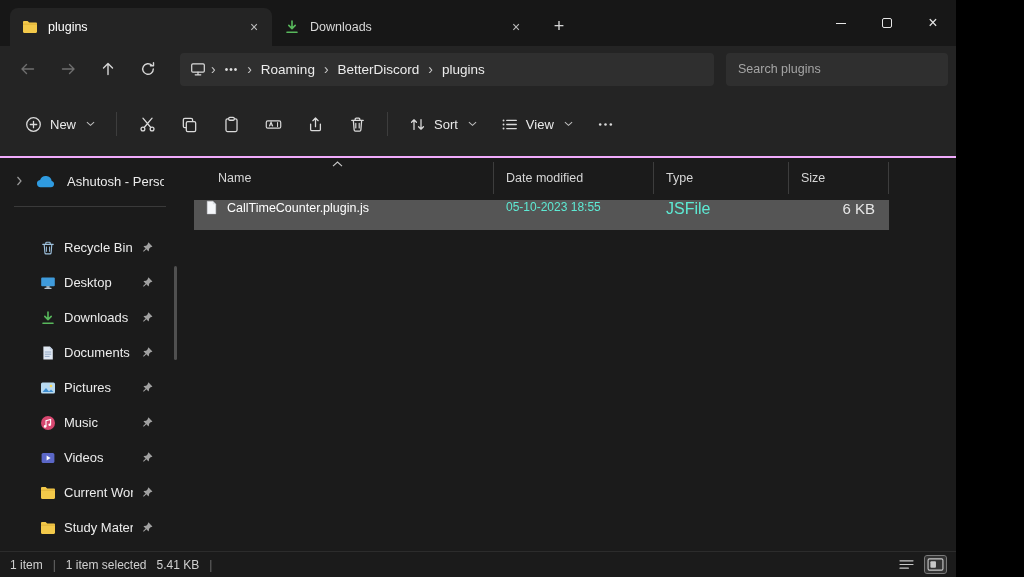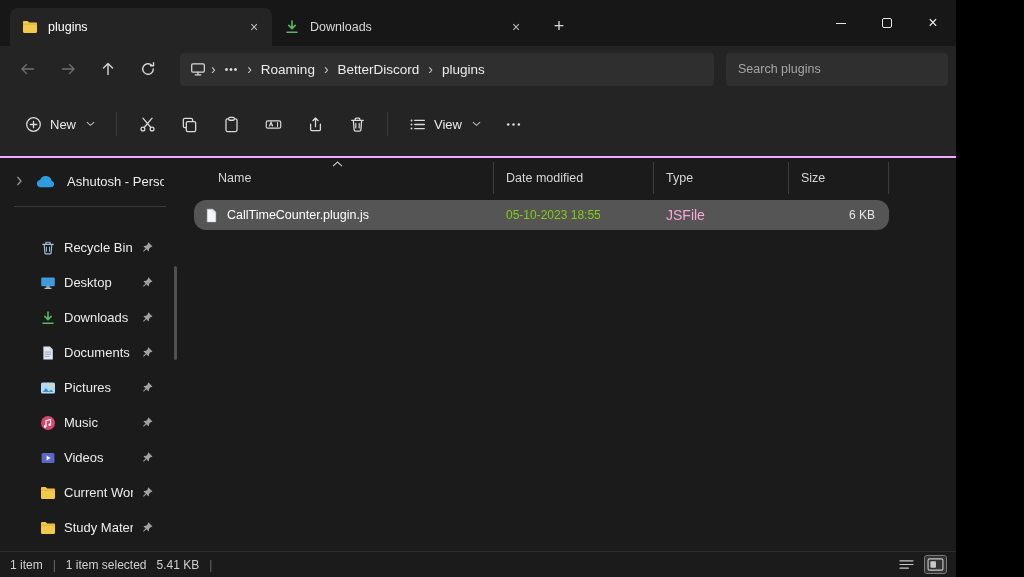--- a/index.html
+++ b/index.html
@@ -66,27 +66,27 @@
   .side-scrollbar{ position:absolute; right:3px; top:108px; width:3px; height:94px; background:#505050; border-radius:2px; }
   
   .filepane{ flex:1; padding:2px 0 0 14px; position:relative; }
   .cols{ display:flex; height:32px; align-items:center; color:#d6d6d6; font-size:12.5px; position:relative; margin-top:2px; }
   .col{ height:100%; display:flex; align-items:center; padding-left:12px; border-right:1px solid var(--c-line); }
   .col-name{ width:300px; padding-left:24px; }
   .col-date{ width:160px; }
   .col-type{ width:135px;text-align:right; }
   .col-size{ width:100px; }
   .sort-asc{ position:absolute; left:138px; top:-1px; }
-  .frow{ display:flex; align-items:center; height:30px; width:695px; margin-top:6px; border-radius:12px; }
+  .frow{ display:flex; align-items:flex-start; height:30px; width:695px; margin-top:6px; border-radius:0; }
   .frow.selected{ background:var(--c-sel); }
   .fcell{ font-size:12.5px; display:flex; align-items:center; }
   .fname{ width:300px; gap:8px; padding-left:10px; color:#fff; }
-  .fdate{ width:160px; padding-left:12px; color:#84cc16; font-size:12px; }
-  .ftype{ width:135px; padding-left:12px; color:#f9a8d4; font-size:14px; }
-  .fsize{ width:100px; justify-content:flex-end; padding-right:14px; color:#e6e6e6; font-size:12px; }
+  .fdate{ width:160px; padding-left:12px; color:#5eead4; font-size:12px; }
+  .ftype{ width:135px; padding-left:12px; color:#5eead4; font-size:16px; }
+  .fsize{ width:100px; justify-content:flex-end; padding-right:14px; color:#e6e6e6; font-size:15px; }
   
   .statusbar{ height:26px; flex:0 0 auto; background:var(--c-content); border-top:1px solid #2c2c2c;
               display:flex; align-items:center; gap:10px; padding:0 10px; font-size:12px; color:#d0d0d0; }
   .ssep{ color:#6a6a6a; }
   .status-views{ margin-left:auto; display:flex; align-items:center; gap:8px; color:#c8c8c8; }
   .sicon{ display:flex; align-items:center; justify-content:center; padding:2px; border-radius:2px; }
   .sicon.active{ background:#333; outline:1px solid #7a7a7a; }
 </style>
 </head>
 <body>
@@ -228,20 +228,33 @@
     </div>
     <div class="tbtn icononly">
       <span class="ticon">
         <svg width="17" height="17" viewBox="0 0 16 16">
             <path d="M2.6 4.2h10.8M5.8 4V3a1 1 0 0 1 1-1h2.4a1 1 0 0 1 1 1v1M4.1 4.4l.75 8.8a1.1 1.1 0 0 0 1.1 1h4.1a1.1 1.1 0 0 0 1.1-1l.75-8.8" fill="none" stroke="currentColor" stroke-width="1.2" stroke-linecap="round" stroke-linejoin="round"></path>
             <path d="M6.4 6.8v4.4M9.6 6.8v4.4" stroke="currentColor" stroke-width="1.1" stroke-linecap="round"></path>
           </svg>
       </span>
     </div>
     <div class="tsep"></div>
+    <div class="tbtn">
+      <span class="ticon">
+        <svg width="17" height="17" viewBox="0 0 16 16">
+            <path d="M4.7 12.6V3.6M2.4 5.9l2.3-2.3 2.3 2.3M11.3 3.4v9M9 10.1l2.3 2.3 2.3-2.3" fill="none" stroke="currentColor" stroke-width="1.2" stroke-linecap="round" stroke-linejoin="round"></path>
+          </svg>
+      </span>
+      <span>Sort</span>
+      <span class="chev">
+        <svg width="9" height="6" viewBox="0 0 10 6">
+            <path d="M1 1l4 3.5L9 1" fill="none" stroke="currentColor" stroke-width="1.2"></path>
+          </svg>
+      </span>
+    </div>
     <div class="tbtn">
       <span class="ticon">
         <svg width="17" height="17" viewBox="0 0 16 16">
             <path d="M5.4 4.2h9M5.4 8h9M5.4 11.8h9" stroke="currentColor" stroke-width="1.2" stroke-linecap="round"></path>
             <circle cx="2.4" cy="4.2" r="0.9" fill="currentColor"></circle>
             <circle cx="2.4" cy="8" r="0.9" fill="currentColor"></circle>
             <circle cx="2.4" cy="11.8" r="0.9" fill="currentColor"></circle>
           </svg>
       </span>
       <span>View</span>

